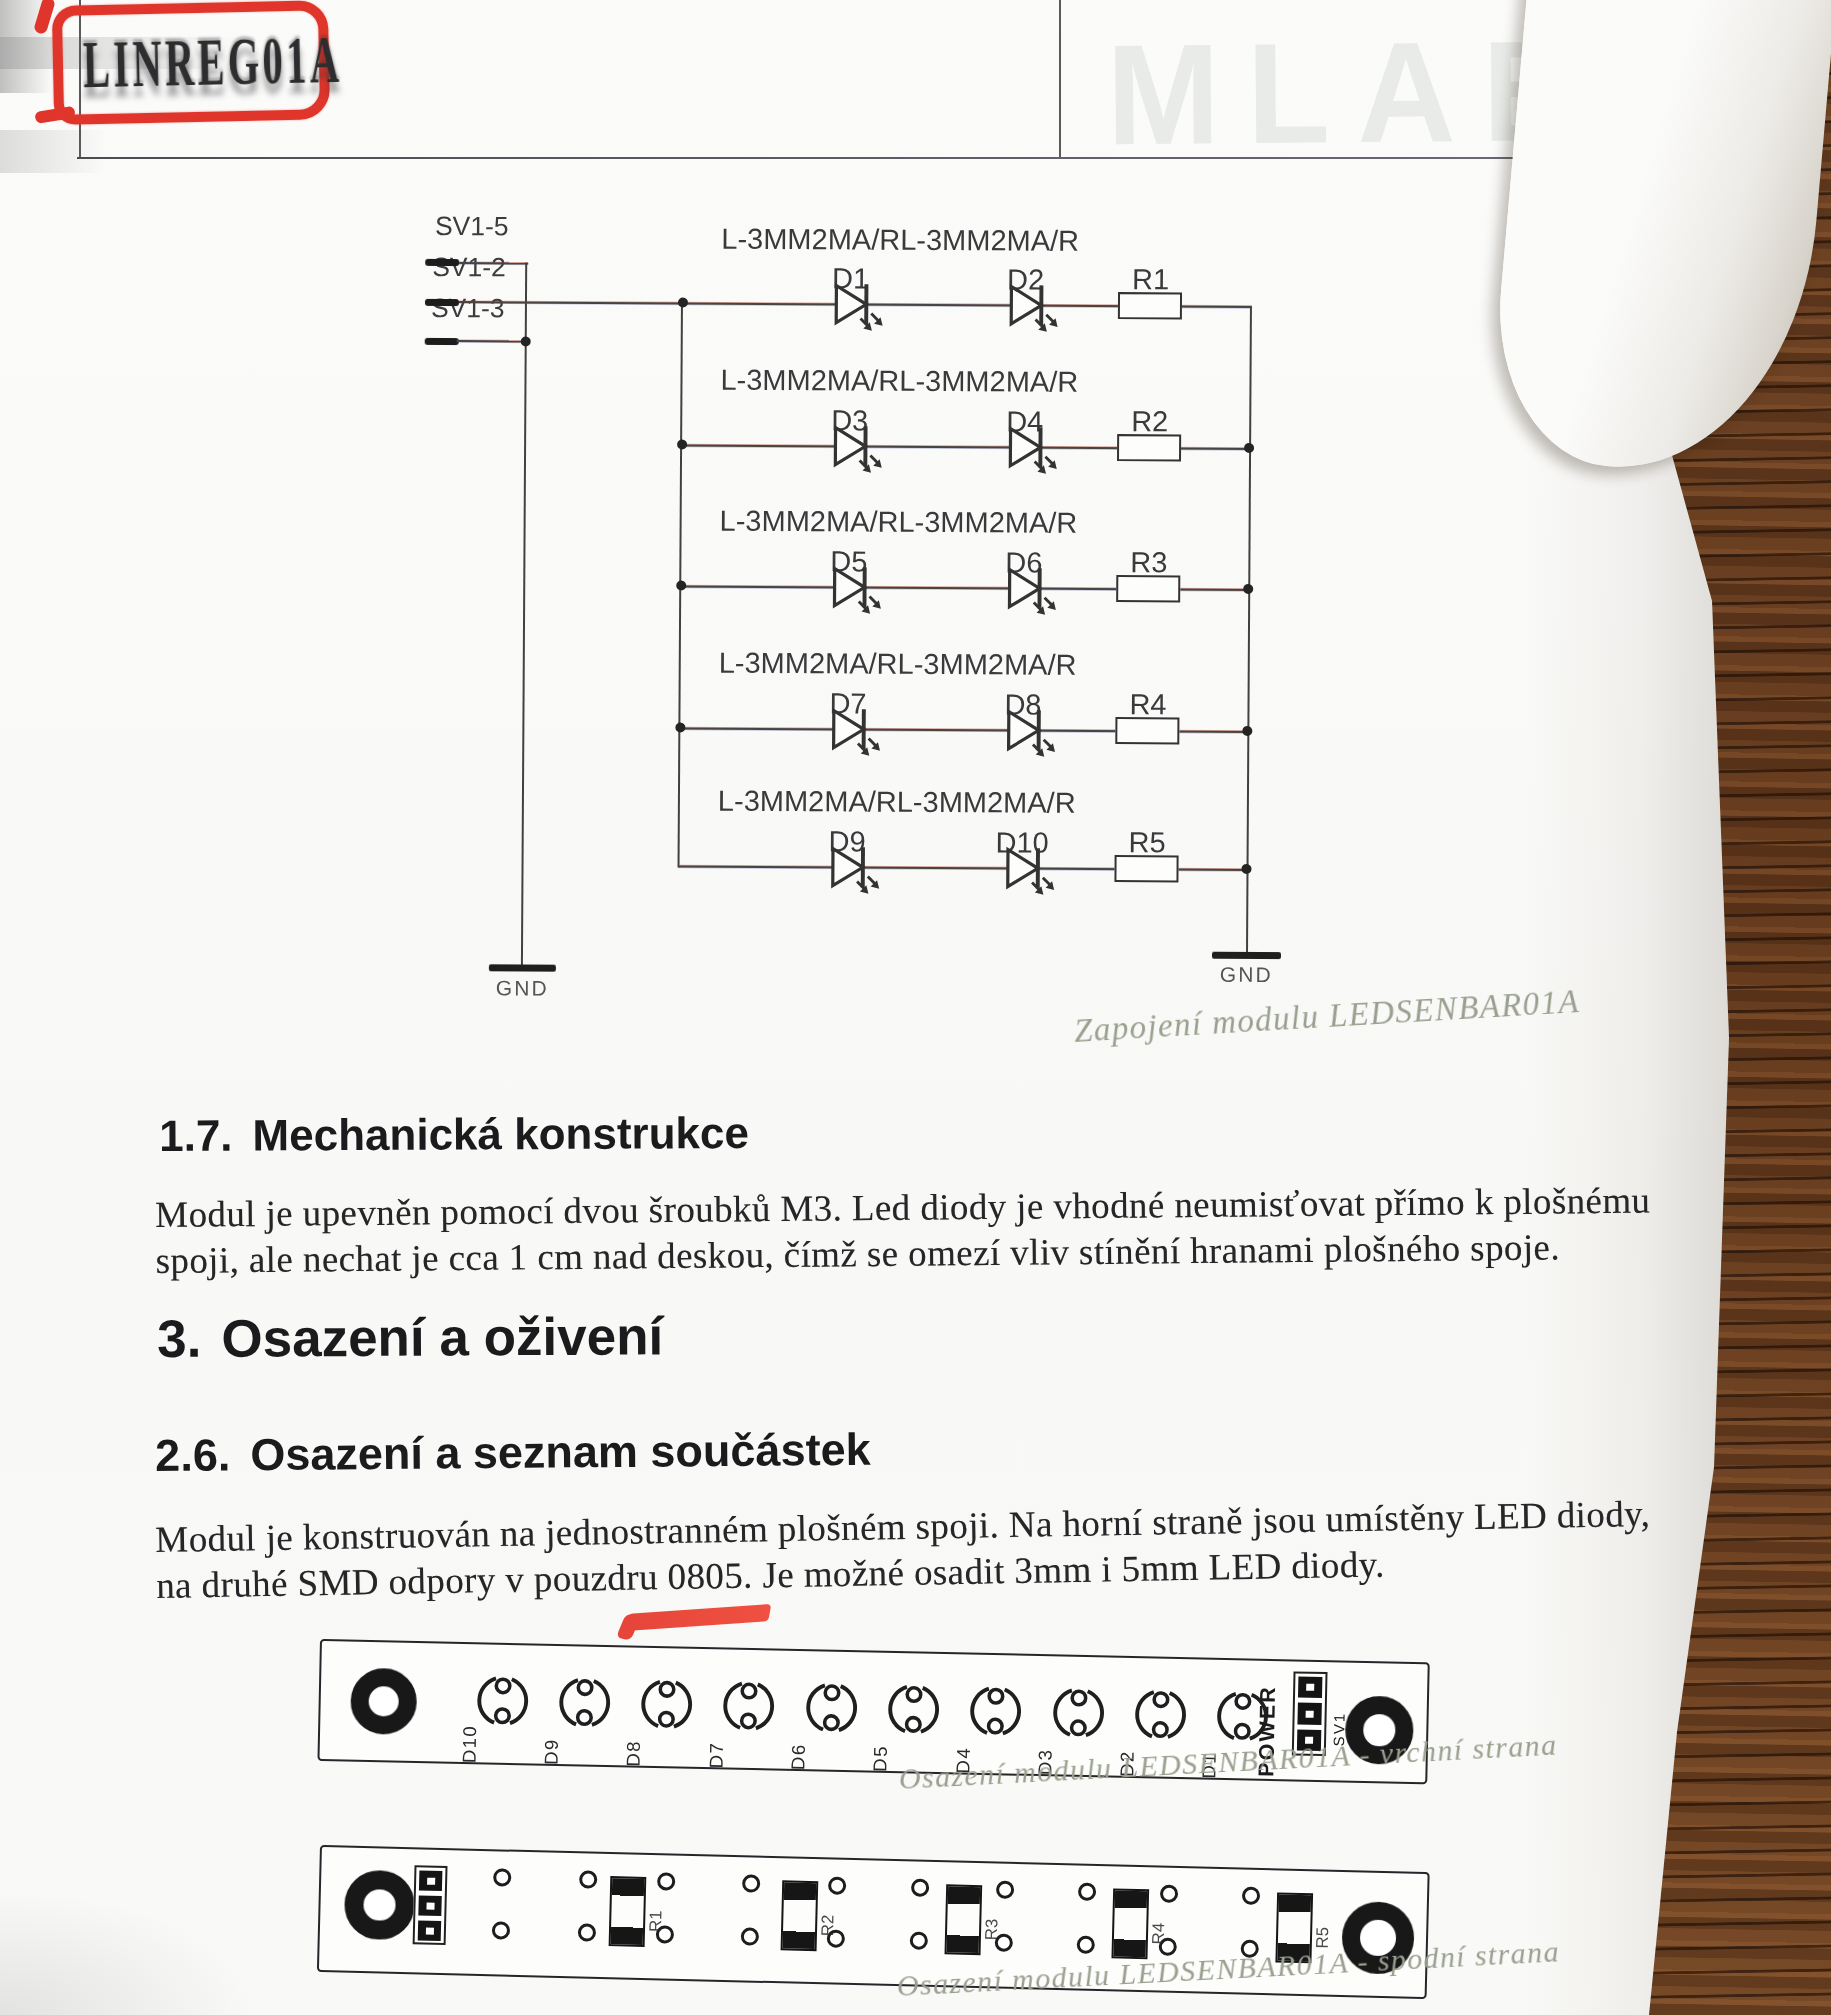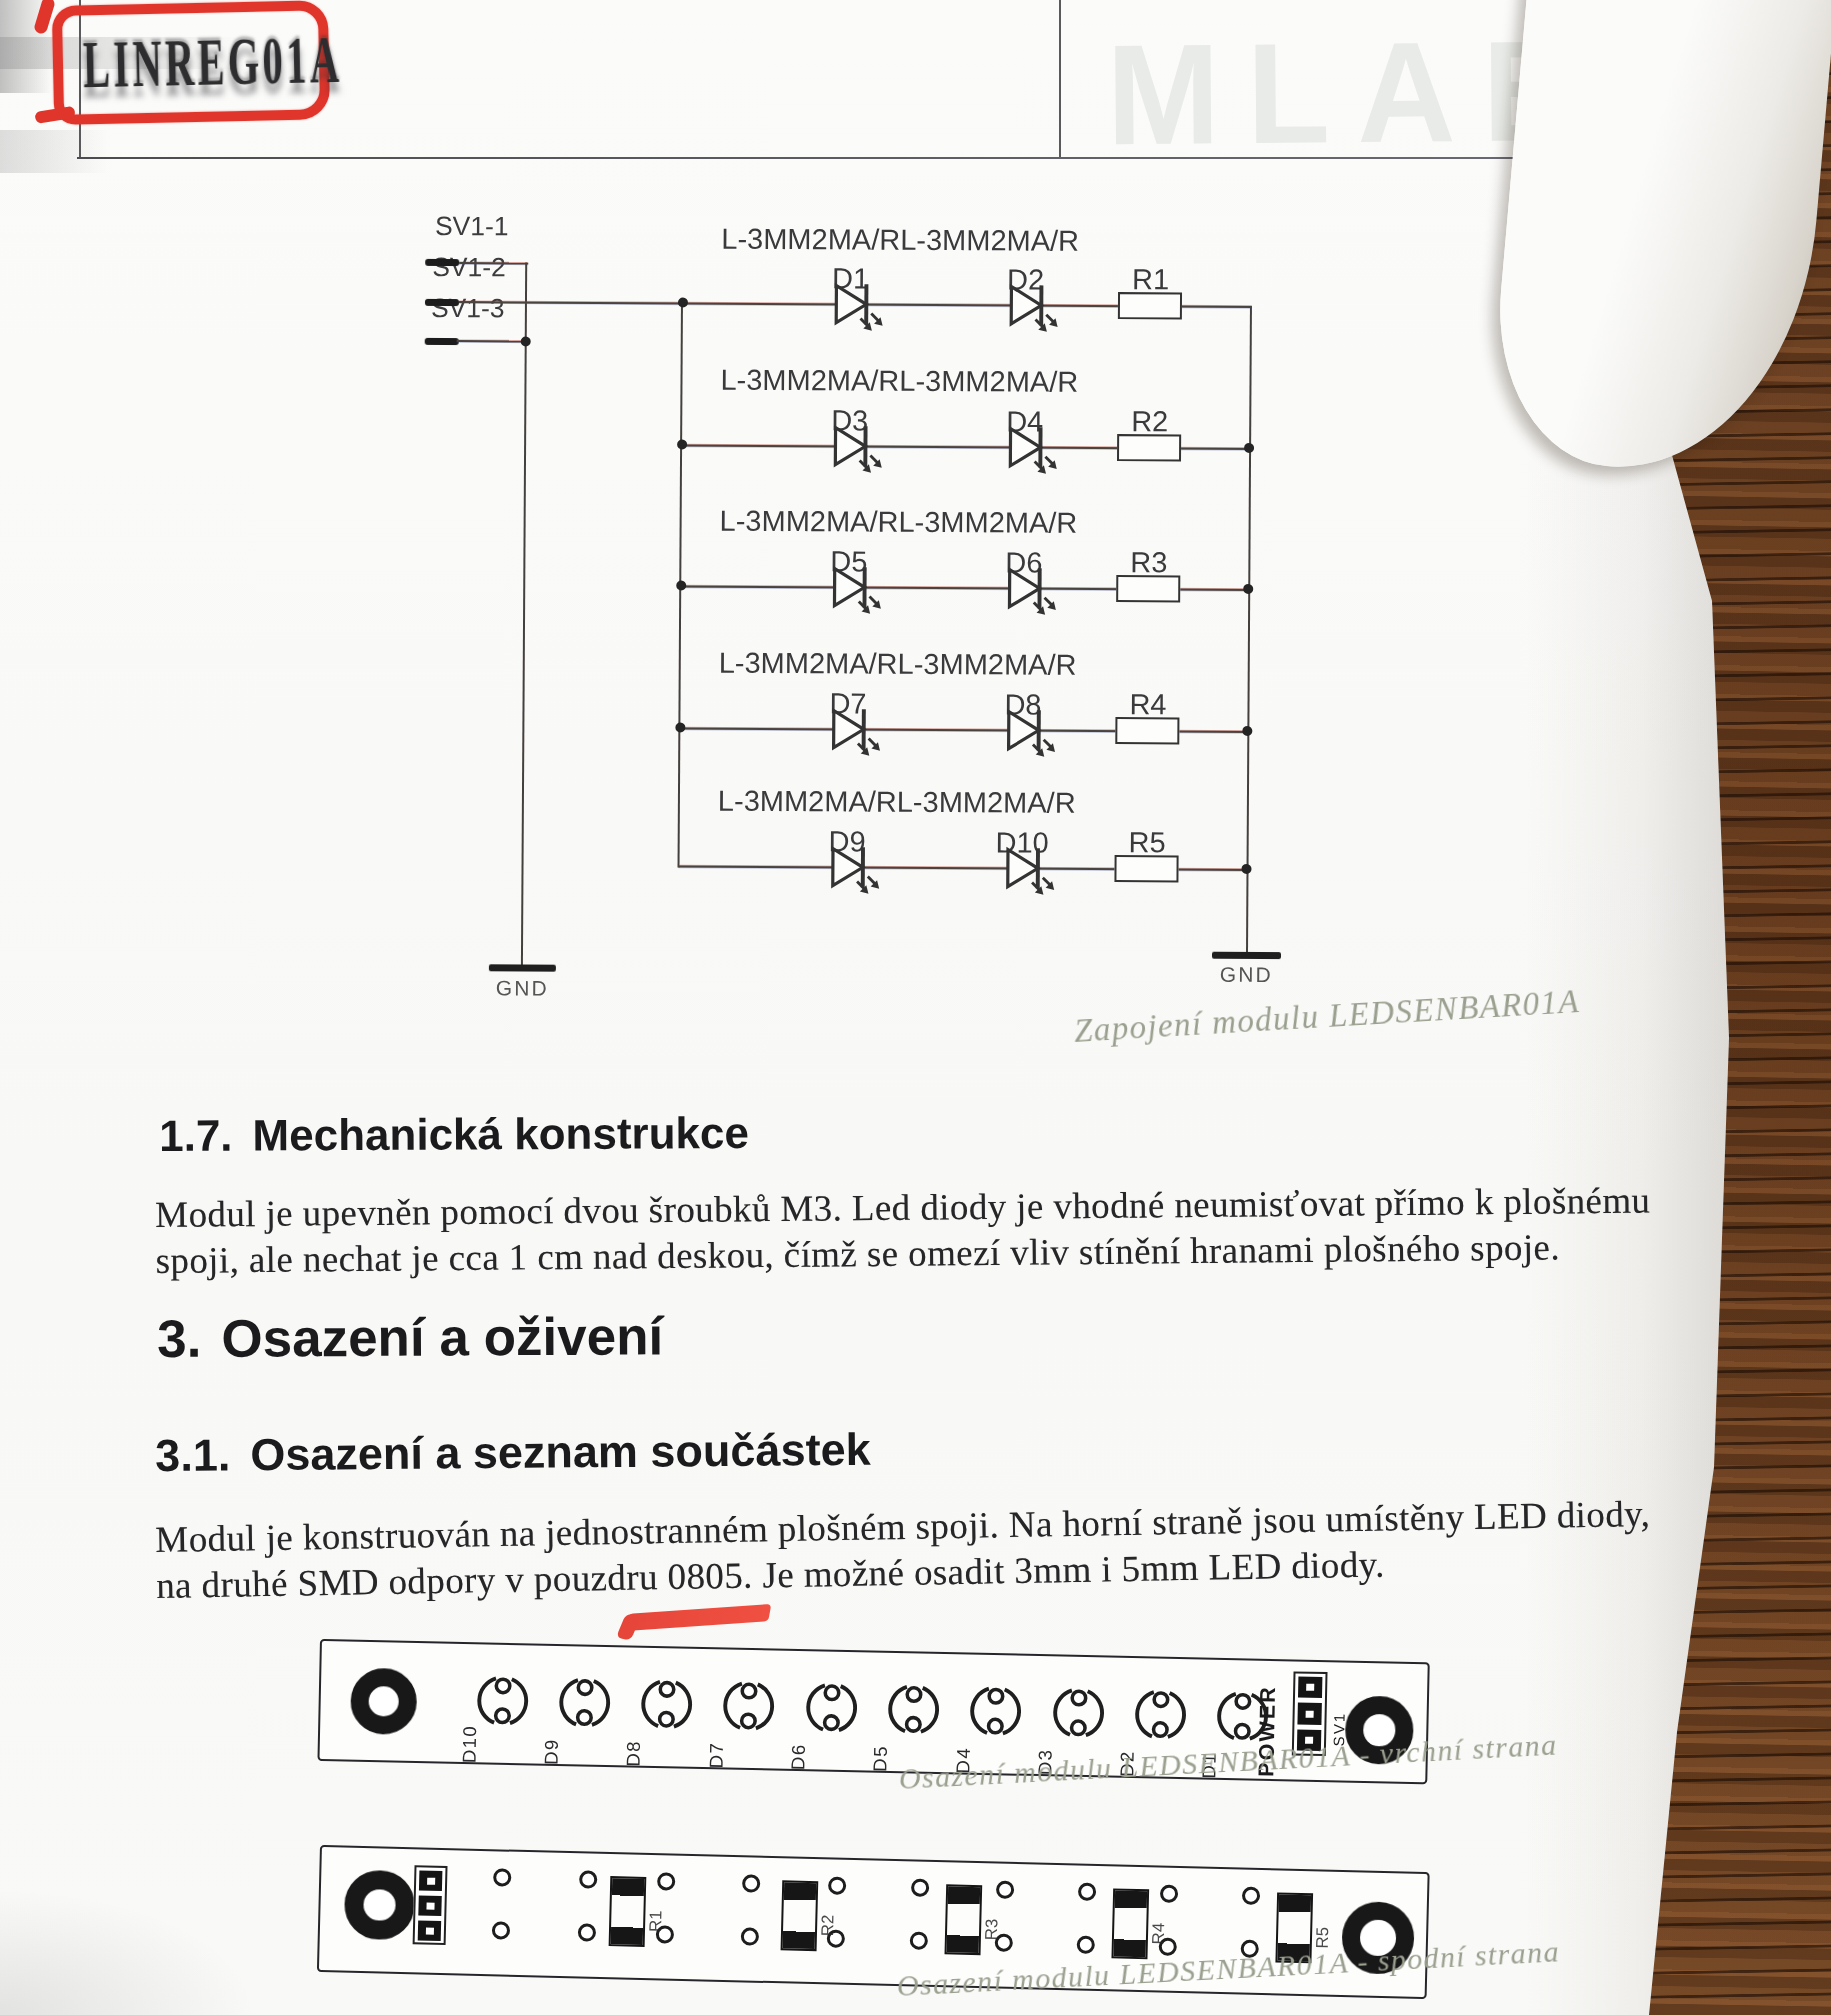--- a/index.html
+++ b/index.html
@@ -145,21 +145,21 @@
     <div class="tline th1"></div>
 
     <div class="watermark">MLAB</div>
 
     <div class="stamp">
       <div class="stamp-text">LINREG01A</div>
     </div>
 
     <div class="schematic">
 
-      <div class="svlabel" style="left:31.5px;top:14.3px">SV1-1</div>
+      <div class="svlabel" style="left:31.5px;top:14.3px">SV1-5</div>
       <div class="svlabel" style="left:29px;top:55px">SV1-2</div>
       <div class="svlabel" style="left:28px;top:96px">SV1-3</div>
       <div class="pinbar" style="top:62px"></div>
       <div class="pinbar" style="top:102px"></div>
       <div class="pinbar" style="top:141px"></div>
 
       <div class="wire-h" style="left:56px;top:65px;width:69px"></div>
       <div class="wire-v" style="left:122px;top:65px;height:707px"></div>
       <div class="wire-h" style="left:54px;top:143px;width:70px"></div>
       <div class="dot" style="left:118px;top:139px"></div>
@@ -314,21 +314,21 @@
     <div class="para p-mech">
       <div>Modul je upevněn pomocí dvou šroubků M3. Led diody je vhodné neumisťovat přímo k plošnému</div>
       <div>spoji, ale nechat je cca 1 cm nad deskou, čímž se omezí vliv stínění hranami plošného spoje.</div>
     </div>
 
     <div class="h2x h-osz">
       <span class="num">3.</span><span>Osazení a oživení</span>
     </div>
 
     <div class="h2x h-sez">
-      <span class="num">3.1.</span><span>Osazení a seznam součástek</span>
+      <span class="num">2.6.</span><span>Osazení a seznam součástek</span>
     </div>
     <div class="para p-sez">
       <div>Modul je konstruován na jednostranném plošném spoji. Na horní straně jsou umístěny LED diody,</div>
       <div>na druhé SMD odpory v pouzdru 0805. Je možné osadit 3mm i 5mm LED diody.</div>
     </div>
     <div class="underline-red"></div>
 
     <div class="pcb pcb-top">
       <div class="hole" style="left:30px;top:26px;width:30px;height:30px;border-width:18px"></div>
       <div class="hole" style="left:1025px;top:33px;width:31.5px;height:31.5px;border-width:18.6px"></div>

